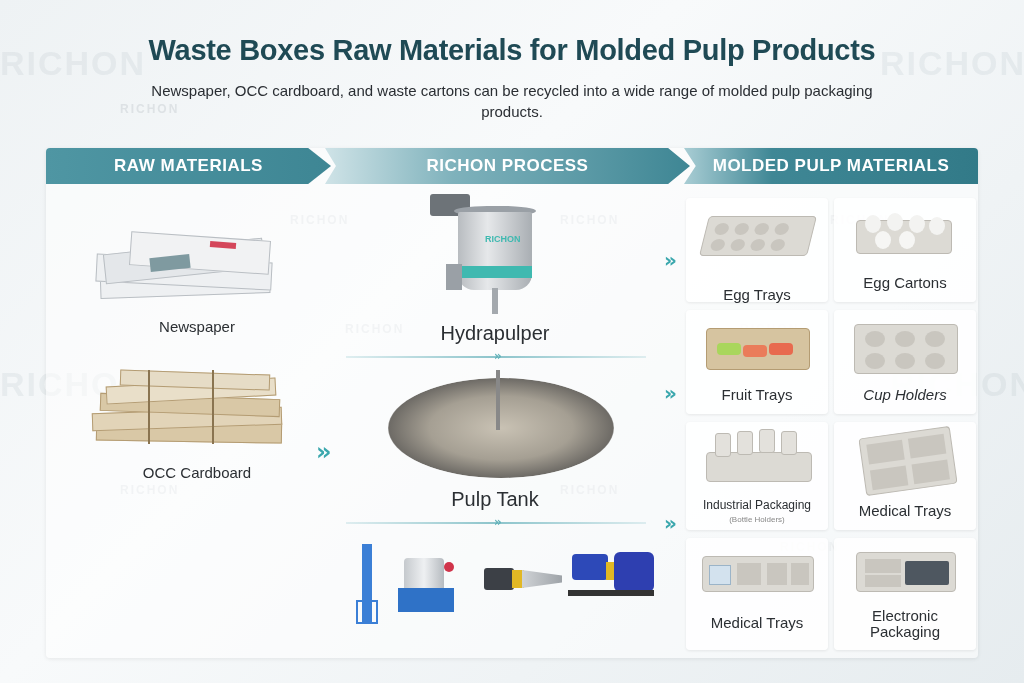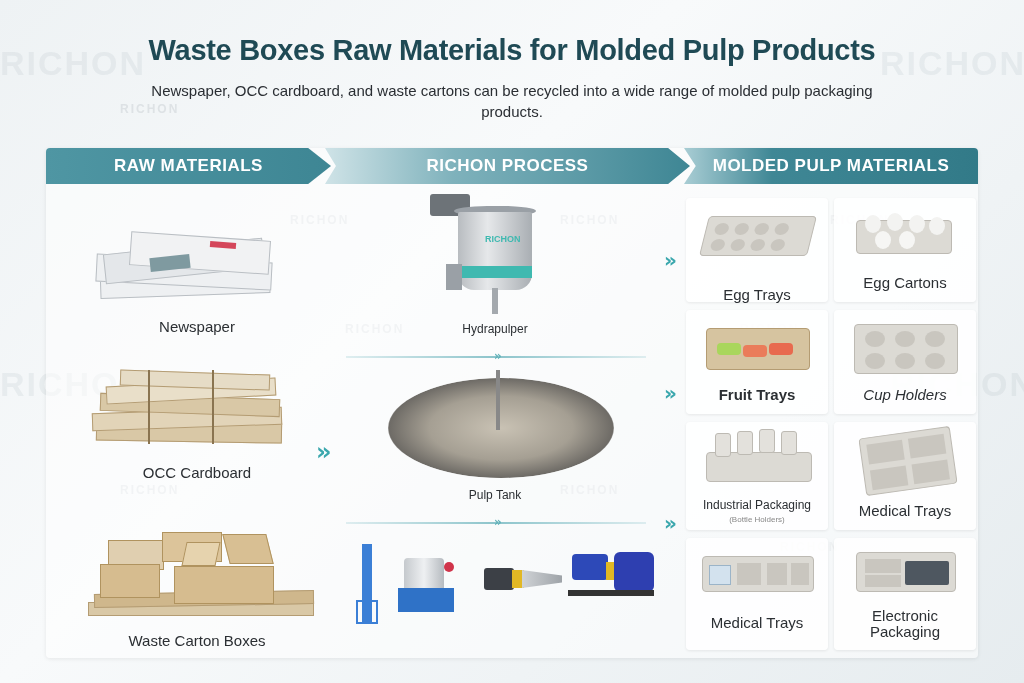--- a/index.html
+++ b/index.html
@@ -51,21 +51,21 @@
   .col { position: absolute; }
   .col-raw { left: 62px; top: 184px; width: 270px; height: 474px; margin-top: 26px; }
   .col-pulp { left: 330px; top: 184px; width: 330px; height: 474px; }
   .col-prod { left: 680px; top: 184px; width: 298px; height: 474px; }
 
   .item { position: absolute; text-align: center; }
   .label {
     font-family: "Liberation Sans", sans-serif; font-size: 15px; color: #2b2f33;
     display: block; text-align: center;
   }
-  .label.lg { font-size: 12px; }
+  .label.lg { font-size: 20px; }
   .sublabel { font-size: 8px; color: #888; display: block; text-align: center; font-family: "Liberation Sans", sans-serif; }
 
   
   .newspaper { position: absolute; left: 28px; top: 22px; width: 190px; height: 70px; }
   .np-sheet { position: absolute; background: #eef0f2; border: 1px solid #b9bec3; }
   .cardboard { position: absolute; left: 30px; top: 160px; width: 195px; height: 80px; }
   .cb-sheet { position: absolute; background: #d9c8a6; border: 1px solid #b49c73; }
   .boxes { position: absolute; left: 26px; top: 310px; width: 230px; height: 110px; }
   .box { position: absolute; background: #d6bc8f; border: 1px solid #b0935f; }
 
@@ -155,33 +155,20 @@
       <div class="cb-sheet" style="left:0;top:40px;width:190px;height:18px;transform:rotate(-2deg);background:#e2d4b8;"></div>
       <div class="cb-sheet" style="left:8px;top:26px;width:180px;height:18px;transform:rotate(2deg);"></div>
       <div class="cb-sheet" style="left:14px;top:12px;width:170px;height:18px;transform:rotate(-3deg);background:#e9dfc9;"></div>
       <div class="cb-sheet" style="left:28px;top:2px;width:150px;height:16px;transform:rotate(2deg);background:#e6dcc6;"></div>
       <div style="position:absolute;left:56px;top:0;width:2px;height:74px;background:#8a7450;"></div>
       <div style="position:absolute;left:120px;top:0;width:2px;height:74px;background:#8a7450;"></div>
     </div>
     <span class="label" style="position:absolute;top:114px;width:270px;">OCC Cardboard</span>
   </div>
 
-  <div class="item" style="left:0;top:296px;width:270px;height:170px;">
-    <div class="boxes" style="top:14px;">
-      <div class="cb-sheet" style="left:0;top:82px;width:226px;height:14px;"></div>
-      <div class="cb-sheet" style="left:6px;top:72px;width:220px;height:14px;transform:rotate(-1deg);background:#cfb78c;"></div>
-      <div class="box" style="left:20px;top:20px;width:56px;height:30px;background:#e0cfb0;"></div>
-      <div class="box" style="left:12px;top:44px;width:60px;height:34px;"></div>
-      <div class="box" style="left:74px;top:12px;width:60px;height:30px;background:#dcc49a;"></div>
-      <div class="box" style="left:86px;top:46px;width:100px;height:38px;"></div>
-      <div style="position:absolute;left:96px;top:22px;width:34px;height:24px;background:#e6d3ae;transform:skew(-12deg);border:1px solid #b0935f;"></div>
-      <div style="position:absolute;left:138px;top:14px;width:44px;height:30px;background:#d8bf93;transform:skew(14deg);border:1px solid #b0935f;"></div>
-    </div>
-    <span class="label" style="position:absolute;top:126px;width:270px;">Waste Carton Boxes</span>
-  </div>
 
   <div class="chev" style="left:254px;top:230px;font-size:24px;">»</div>
 </div>
 
 <div class="col col-pulp">
   <div class="item" style="left:0;top:0;width:330px;height:170px;">
     <div class="hydra">
       <div class="tank-motor"></div>
       <div class="tank-lid"></div>
       <div class="tank-body"></div>
@@ -255,21 +242,21 @@
     </div>
     <span class="label" style="position:absolute;top:76px;width:142px;">Egg Cartons</span>
   </div>
 
   <div class="card" style="left:6px;top:126px;height:104px;">
     <div class="tray" style="left:20px;top:18px;width:104px;height:42px;background:#d6c4a0;border-color:#b49c73;">
       <div style="position:absolute;left:10px;top:14px;width:24px;height:12px;background:#a9d65c;border-radius:4px;"></div>
       <div style="position:absolute;left:36px;top:16px;width:24px;height:12px;background:#ea7c5a;border-radius:4px;"></div>
       <div style="position:absolute;left:62px;top:14px;width:24px;height:12px;background:#e86a4f;border-radius:4px;"></div>
     </div>
-    <span class="label" style="position:absolute;top:76px;width:142px;font-weight:bold;">Fruit Trays</span>
+    <span class="label" style="position:absolute;top:76px;width:142px;">Fruit Trays</span>
   </div>
   <div class="card" style="left:154px;top:126px;height:104px;font-style:italic;">
     <div class="tray" style="left:20px;top:14px;width:104px;height:50px;">
       <div class="cell" style="left:10px;top:6px;width:20px;height:16px;"></div>
       <div class="cell" style="left:40px;top:6px;width:20px;height:16px;"></div>
       <div class="cell" style="left:70px;top:6px;width:20px;height:16px;"></div>
       <div class="cell" style="left:10px;top:28px;width:20px;height:16px;"></div>
       <div class="cell" style="left:40px;top:28px;width:20px;height:16px;"></div>
       <div class="cell" style="left:70px;top:28px;width:20px;height:16px;"></div>
     </div>

